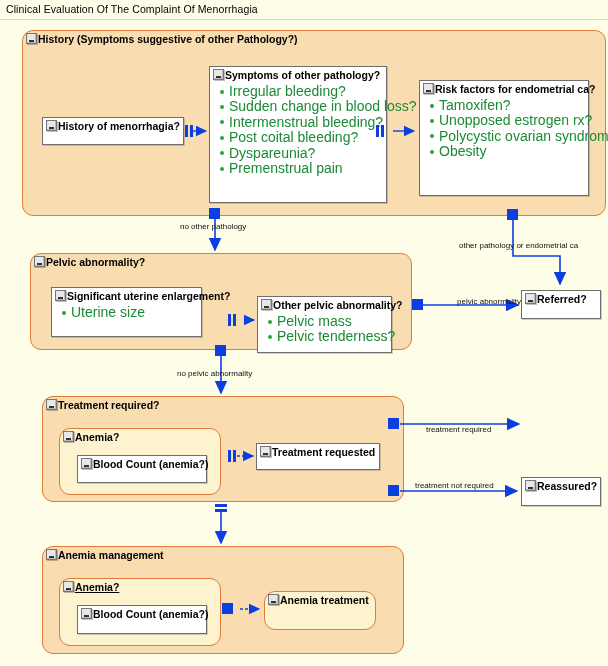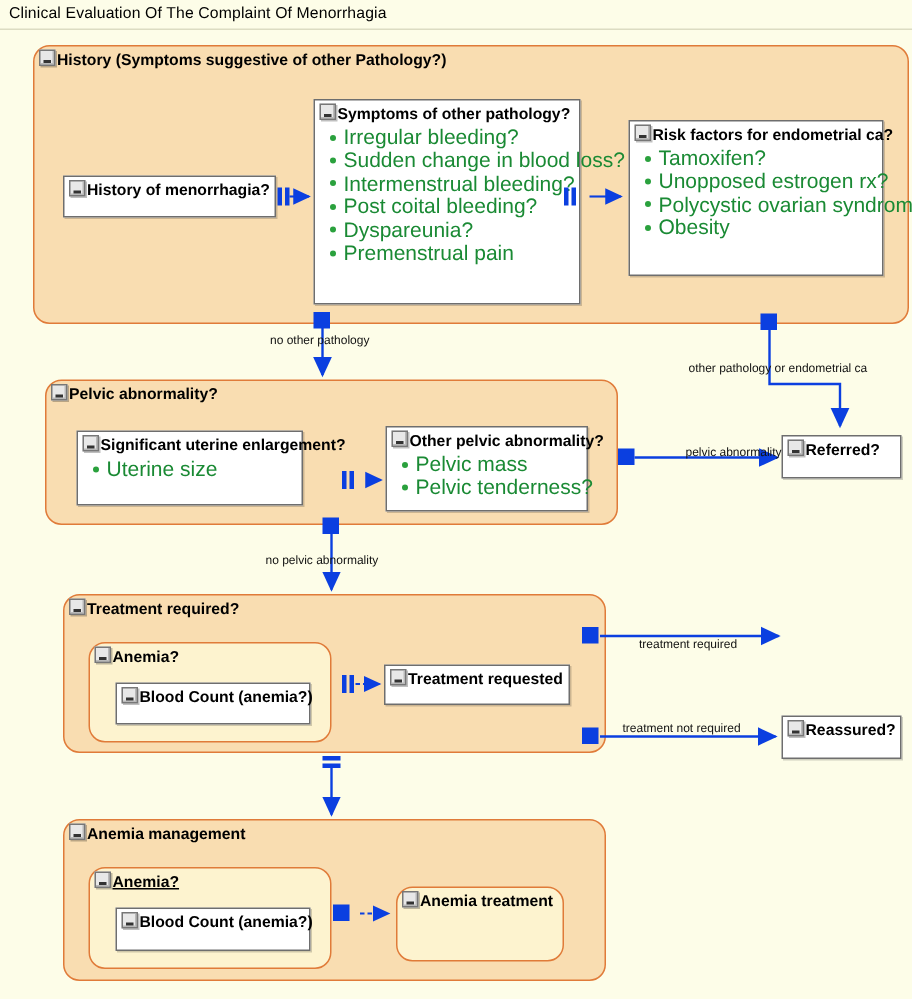--- a/index.html
+++ b/index.html
@@ -115,21 +115,21 @@
     <div class="bullets">
       <div class="bi">Irregular bleeding?</div>
       <div class="bi">Sudden change in blood loss?</div>
       <div class="bi">Intermenstrual bleeding?</div>
       <div class="bi">Post coital bleeding?</div>
       <div class="bi">Dyspareunia?</div>
       <div class="bi">Premenstrual pain</div>
     </div>
   </div>
 
-  <div class="node leaf" style="left:419px;top:80px;width:170px;height:104px;padding-left:29px;">
+  <div class="node leaf" style="left:419px;top:80px;width:170px;height:116px;padding-left:29px;">
     <div class="node-label">
       <span class="handle"></span><span>Risk factors for endometrial ca?</span>
     </div>
     <div class="bullets">
       <div class="bi">Tamoxifen?</div>
       <div class="bi">Unopposed estrogen rx?</div>
       <div class="bi">Polycystic ovarian syndrome?</div>
       <div class="bi">Obesity</div>
     </div>
   </div>
@@ -142,21 +142,21 @@
 
   <div class="node leaf" style="left:51px;top:287px;width:151px;height:50px;">
     <div class="node-label">
       <span class="handle"></span><span>Significant uterine enlargement?</span>
     </div>
     <div class="bullets">
       <div class="bi">Uterine size</div>
     </div>
   </div>
 
-  <div class="node leaf" style="left:257px;top:284px;width:135px;height:57px;">
+  <div class="node leaf" style="left:257px;top:296px;width:135px;height:57px;">
     <div class="node-label">
       <span class="handle"></span><span>Other pelvic abnormality?</span>
     </div>
     <div class="bullets">
       <div class="bi">Pelvic mass</div>
       <div class="bi">Pelvic tenderness?</div>
     </div>
   </div>
 
   <div class="node leaf" style="left:521px;top:290px;width:80px;height:29px;">
@@ -207,21 +207,21 @@
       <span class="handle"></span><span>Anemia?</span>
     </div>
   </div>
 
   <div class="node leaf" style="left:77px;top:605px;width:130px;height:29px;">
     <div class="node-label">
       <span class="handle"></span><span>Blood Count (anemia?)</span>
     </div>
   </div>
 
-  <div class="node composite-inner" style="left:264px;top:591px;width:112px;height:50px;">
+  <div class="node composite-inner" style="left:264px;top:591px;width:112px;height:39px;">
     <div class="node-label">
       <span class="handle"></span><span>Anemia treatment</span>
     </div>
   </div>
 
   <svg class="links" viewBox="0 0 608 666">
     <defs>
       <marker id="ah" markerWidth="9" markerHeight="9" refX="7.5" refY="4.5" orient="auto">
         <path d="M0,0.6 L8.4,4.5 L0,8.4 z" fill="#0b3fe0"></path>
       </marker>

